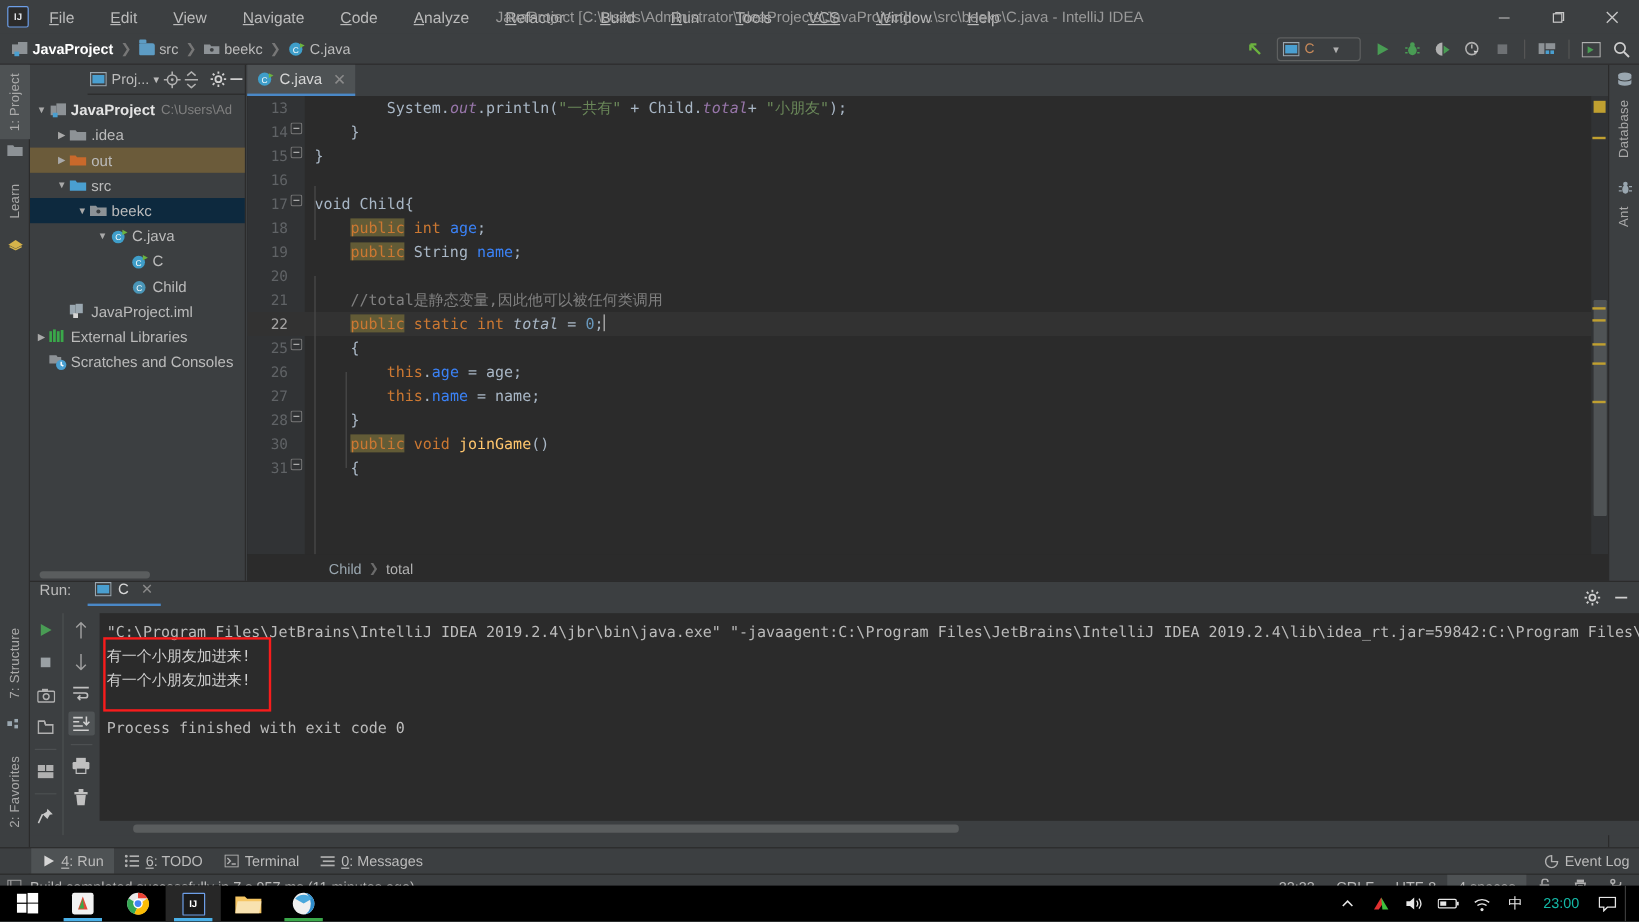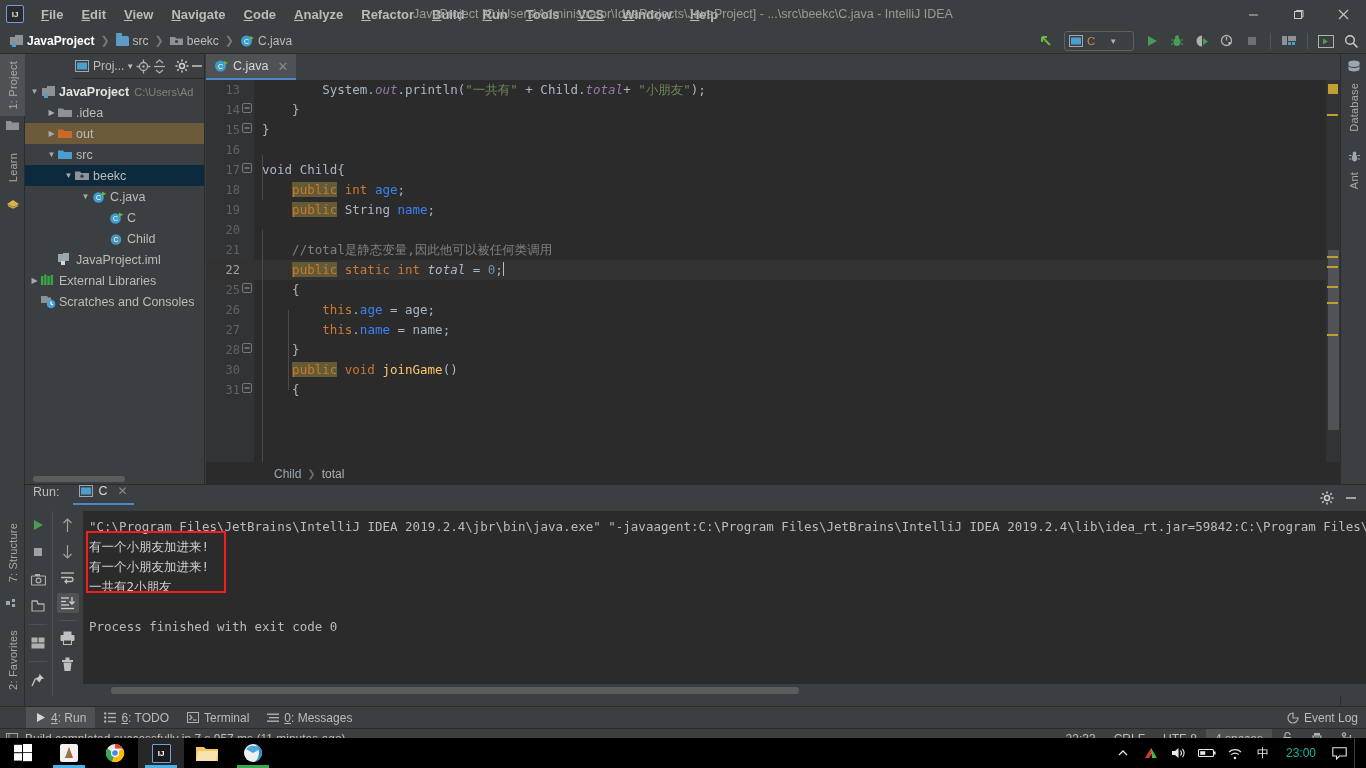--- a/index.html
+++ b/index.html
@@ -17,21 +17,21 @@
     position:absolute; left:0; top:0; width:1366px; height:28px;
     background:#3c3f41; display:flex; align-items:center;
   }
   .ij-logo {
     width:18px; height:18px; margin:0 8px 0 6px; flex:none;
     border:1px solid #6d9ee8; background:#2b2b2b; border-radius:2px;
     color:#dfe1e5; font-size:8px; font-weight:bold;
     display:flex; align-items:center; justify-content:center;
     font-family:"Liberation Sans", sans-serif;
   }
-  .menubar { display:flex; align-items:center; gap:0px;font-weight:bold; }
+  .menubar { display:flex; align-items:center; gap:12px; }
   .menu-item {
     padding:4px 9px; color:#bbbbbb; font-size:13px; cursor:default; white-space:nowrap;
   }
   .menu-item .mn { text-decoration:underline; }
   .win-title {
     position:absolute; left:0; right:0; top:0; height:28px;
     display:flex; align-items:center; justify-content:center;
     color:#9a9a9a; font-size:12.5px; pointer-events:none;
   }
   .win-btns {
@@ -819,21 +819,20 @@
             <rect x="4.5" y="0.5" width="4" height="2.5" fill="#c0c0c0"></rect>
             <path d="M2.5 5.5 H10.5 L9.5 14 H3.5Z" fill="#c0c0c0"></path>
           </svg>
       </span>
     </div>
 
     <div class="console">
       <div class="cmdline">"C:\Program Files\JetBrains\IntelliJ IDEA 2019.2.4\jbr\bin\java.exe" "-javaagent:C:\Program Files\JetBrains\IntelliJ IDEA 2019.2.4\lib\idea_rt.jar=59842:C:\Program Files\JetBrains</div>
       <div class="out">有一个小朋友加进来!</div>
       <div class="out">有一个小朋友加进来!</div>
-      <div class="out">一共有2小朋友</div>
       <div style="height:20px"></div>
       <div class="done">Process finished with exit code 0</div>
     </div>
     <div class="hscroll"></div>
   </div>
 
   <div class="redbox"></div>
 
   <div class="bot-stripe">
     <div class="bs-item active">

